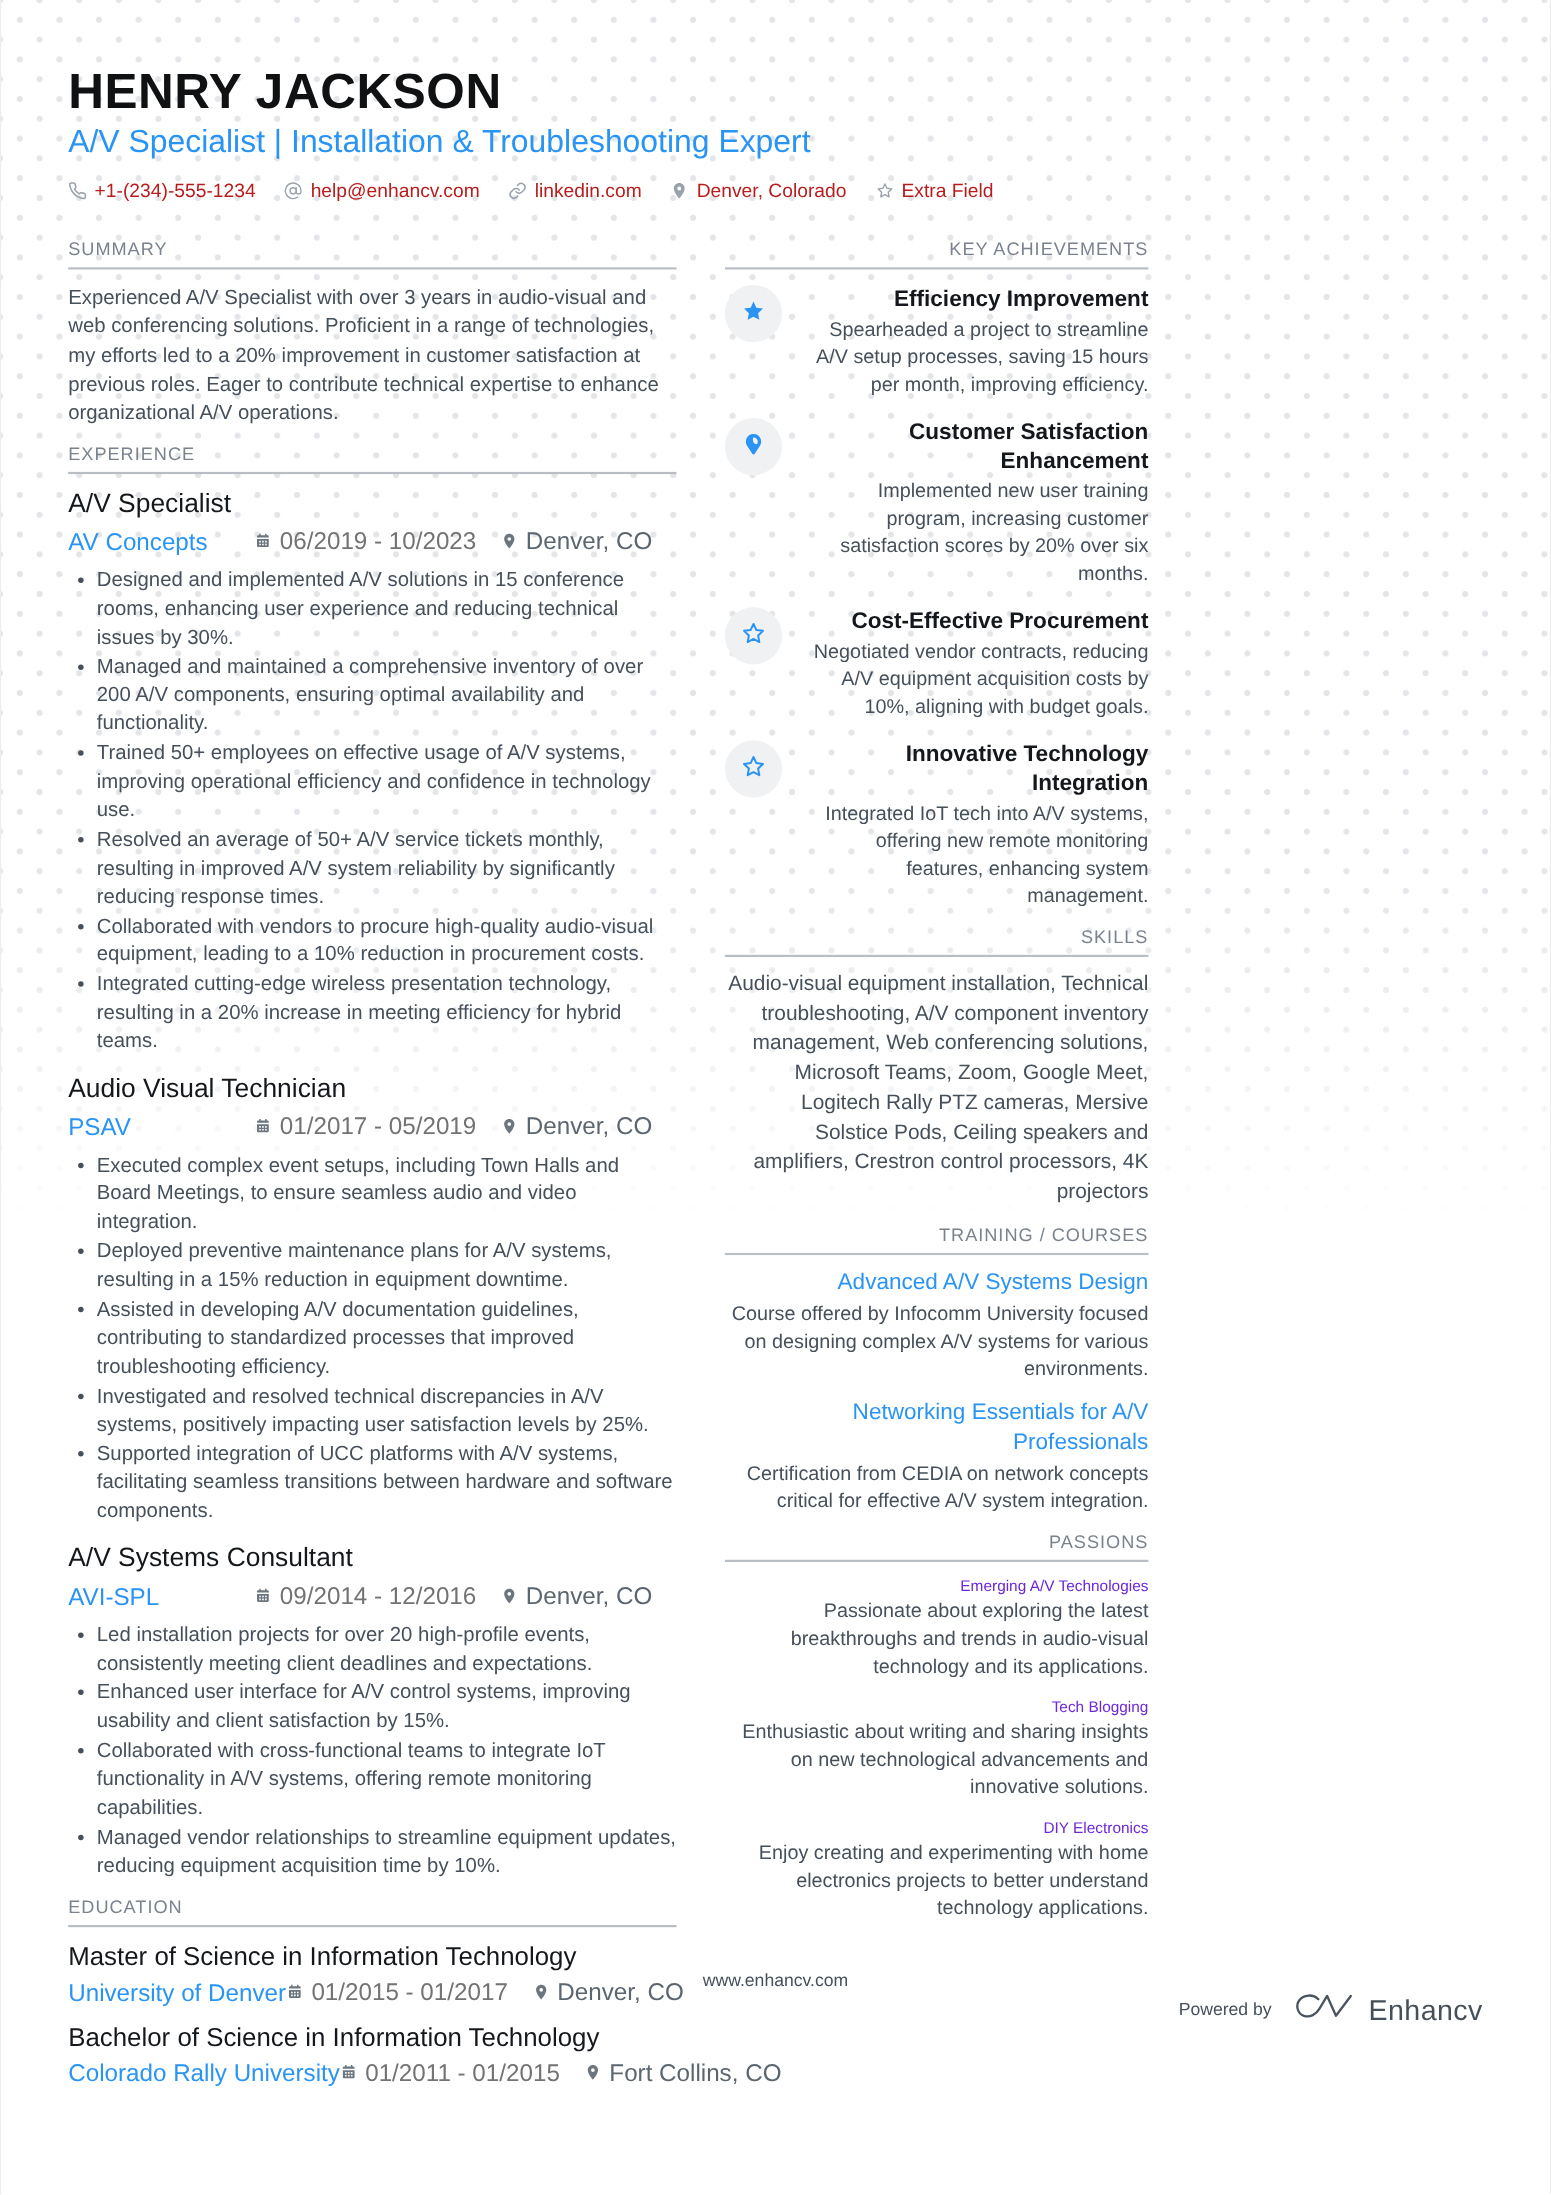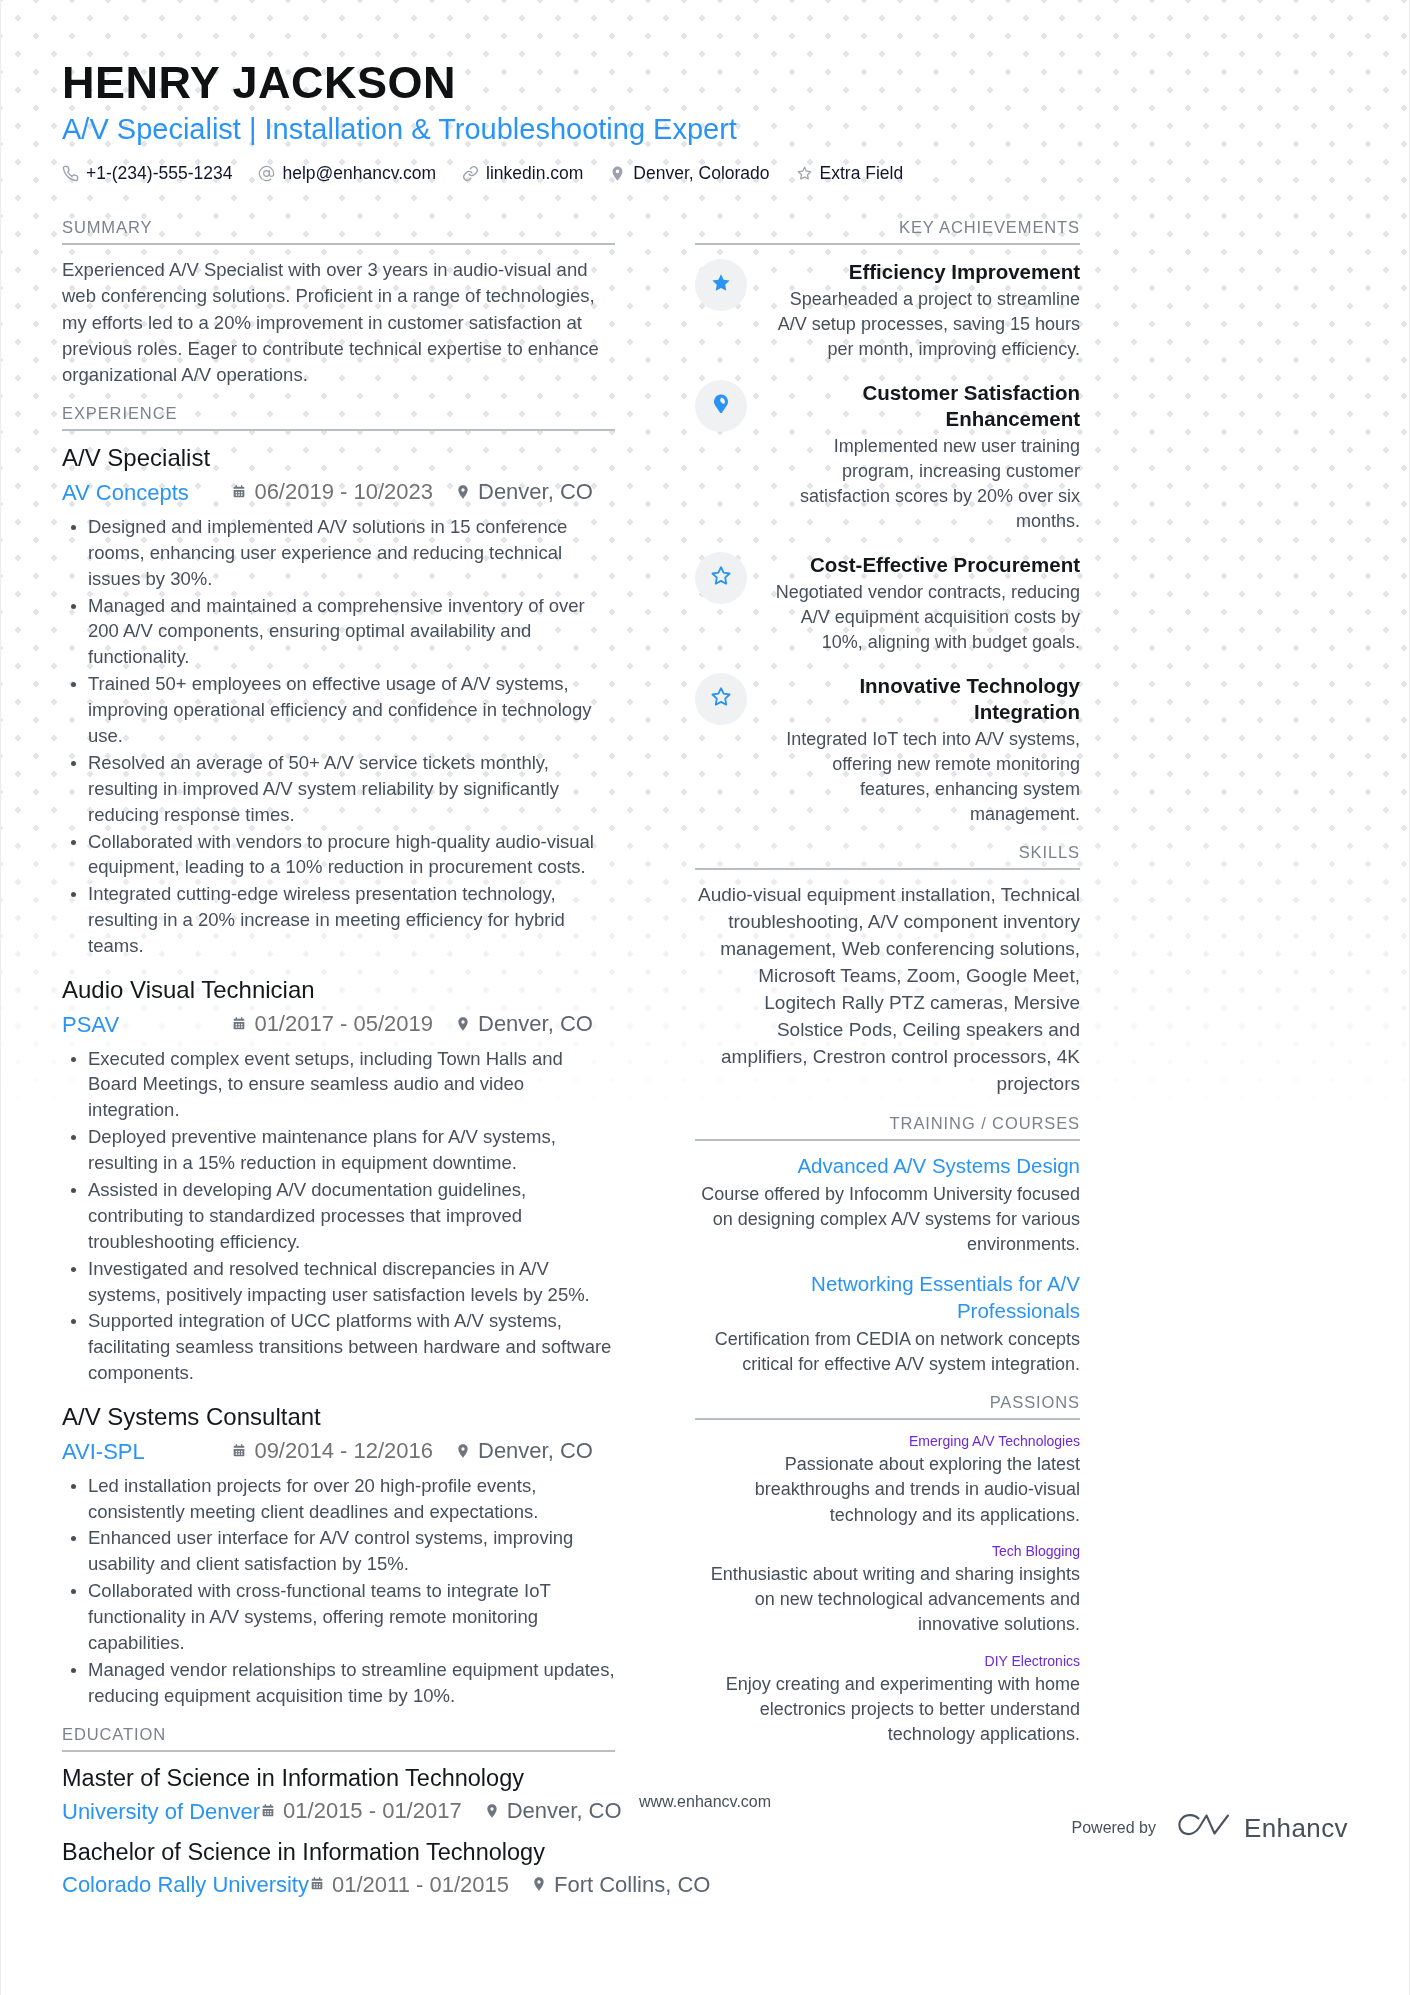--- a/index.html
+++ b/index.html
@@ -49,21 +49,21 @@
     line-height: 1.3;
     margin-top: 3px;
     font-weight: 400;
   }
   .contact-row {
     display: flex;
     align-items: center;
     flex-wrap: wrap;
     margin-top: 14px;
     font-size: 17.5px;
-    color: #0f172a;
+    color: #b91c1c;
   }
   .contact-item {
     display: inline-flex;
     align-items: center;
     margin-right: 26px;
     white-space: nowrap;
   }
   .contact-item .ci {
     display: inline-flex;
     align-items: center;
@@ -72,21 +72,20 @@
     margin-right: 7px;
     color: #9aa2ab;
   }
 
   
   .columns {
     display: flex;
     padding: 0 62px;
     margin-top: 18px;
     align-items: flex-start;
-    gap: 36px;
   }
   .col-left  { width: 575px; padding-right: 22px; }
   .col-right { width: 385px; margin-left: 22px; text-align: right; }
 
   
   .sec { margin-top: 16px; }
   .sec-title {
     font-size: 16.5px;
     letter-spacing: 0.9px;
     color: #7a838d;

